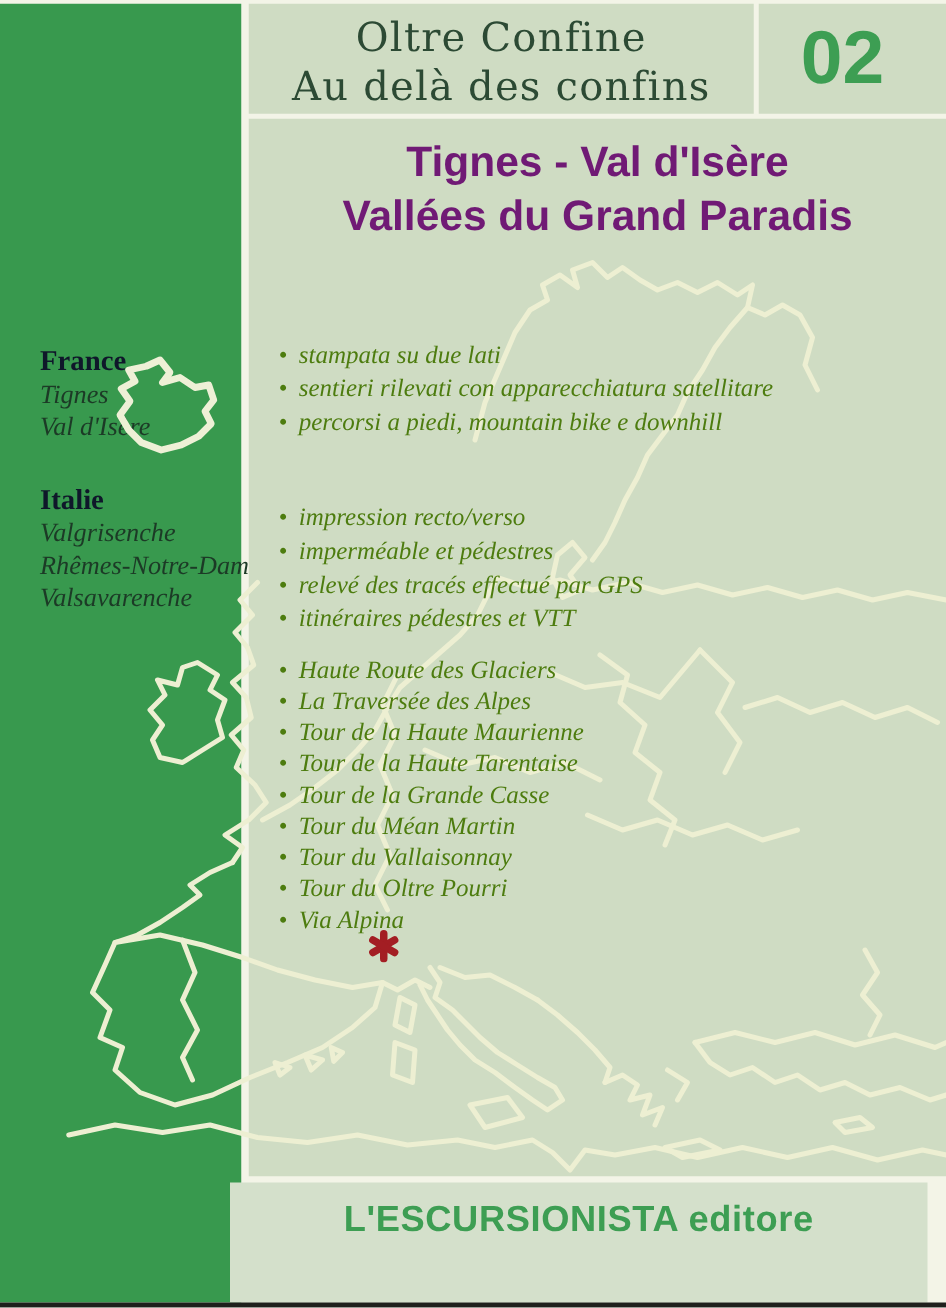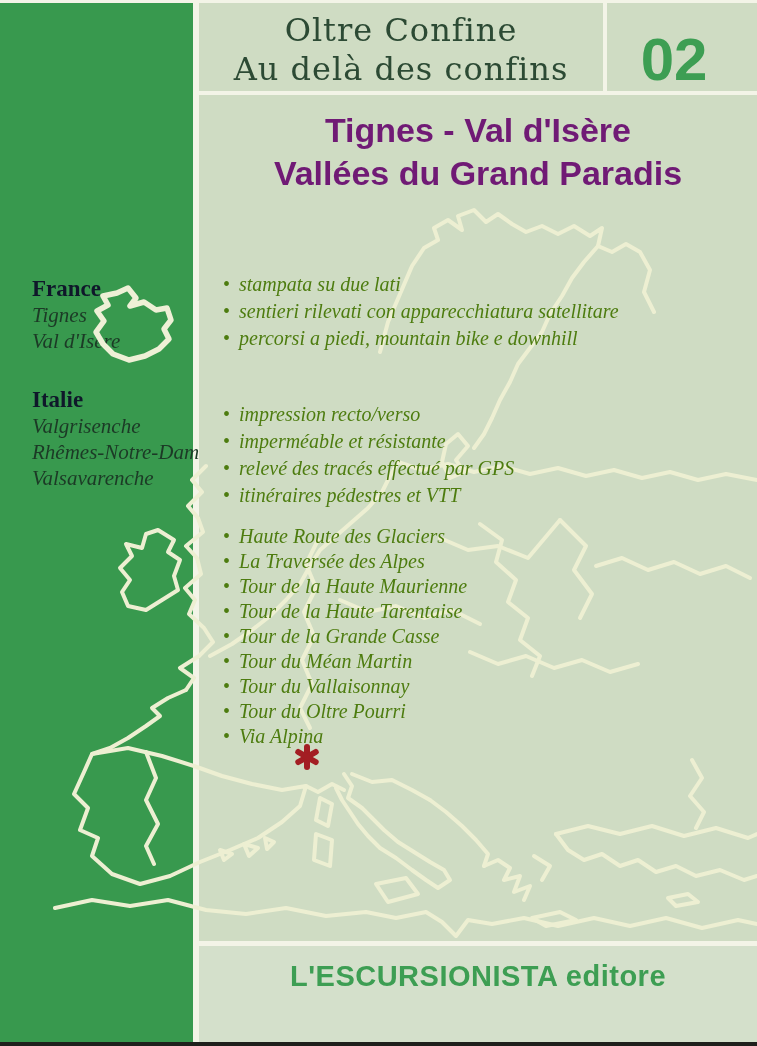--- a/index.html
+++ b/index.html
@@ -6,39 +6,39 @@
   .page{
     position:relative;width:757px;height:1046px;
     background:#f3f4e7;overflow:hidden;
     font-family:"Liberation Sans",sans-serif;
   }
   
   .sidebar{position:absolute;left:0;top:3px;width:193px;height:1039px;background:#38994e;}
   .header-left{position:absolute;left:199px;top:3px;width:404px;height:88px;background:#cfdcc3;}
   .header-right{position:absolute;left:607px;top:3px;width:150px;height:88px;background:#cfdcc3;}
   .main-bg{position:absolute;left:199px;top:95px;width:558px;height:846px;background:#cfdcc3;}
-  .footer{position:absolute;left:199px;top:946px;width:558px;height:96px;background:#d4e0cb;}
+  .footer{position:absolute;left:184px;top:946px;width:558px;height:96px;background:#d4e0cb;}
   .bottom-strip{position:absolute;left:0;top:1042px;width:757px;height:4px;background:#1f201c;}
   
   .map-svg{position:absolute;left:0;top:0;width:757px;height:1046px;
     clip-path:inset(95px 0px 105px 0px);pointer-events:none;}
   .map-svg path{fill:none;stroke:#edefd2;stroke-width:4;stroke-linejoin:round;stroke-linecap:round;}
   .blob-svg{position:absolute;left:0;top:0;width:757px;height:1046px;pointer-events:none;}
   .blob-svg path{fill:none;stroke:#eef0d6;stroke-width:5.5;stroke-linejoin:round;stroke-linecap:round;}
   
   .sb-text{position:absolute;left:32px;top:272px;white-space:nowrap;}
   .sb-label{font-family:"Liberation Serif",serif;font-weight:bold;font-size:23px;line-height:27px;color:#0f172a;}
   .sb-gap{margin-top:32px;}
   .sb-place{font-family:"Liberation Serif",serif;font-style:italic;font-size:21px;line-height:26px;color:#1c3a26;}
   
   .script-block{padding-top:8px;text-align:center;}
   .script-line{font-family:"DejaVu Serif",serif;font-size:32px;line-height:39px;
     color:#2c4a34;letter-spacing:1px;}
   .vol-num{height:88px;line-height:86px;text-align:center;padding-right:16px;
-    font-weight:bold;font-size:60px;color:#3d9e53;margin-top:14px;}
+    font-weight:bold;font-size:60px;color:#3d9e53;}
   
   .main-content{position:absolute;left:199px;top:95px;width:558px;height:846px;}
   .cover-title{position:absolute;left:0;top:14px;width:100%;text-align:center;
     font-weight:bold;font-size:34px;line-height:43px;color:#701a75;}
   .blist{position:absolute;left:24px;right:0;margin:0;padding:0;list-style:none;}
   .blist li{font-family:"Liberation Serif",serif;font-style:italic;font-size:20px;
     line-height:27px;color:#4d7c0f;white-space:nowrap;}
   .blist li::before{content:"\2022";margin-right:9px;font-style:normal;}
   .list1{top:176px;}
   .list2{top:306px;}
@@ -155,21 +155,21 @@
     <ul class="blist list1">
 
     <li>stampata su due lati</li>
         <li>sentieri rilevati con apparecchiatura satellitare</li>
         <li>percorsi a piedi, mountain bike e downhill</li>
       </ul>
 
     <ul class="blist list2">
 
     <li>impression recto/verso</li>
-        <li>imperméable et résistante</li>
+        <li>imperméable et pédestres</li>
         <li>relevé des tracés effectué par GPS</li>
         <li>itinéraires pédestres et VTT</li>
       </ul>
 
     <ul class="blist list3">
 
     <li>Haute Route des Glaciers</li>
         <li>La Traversée des Alpes</li>
         <li>Tour de la Haute Maurienne</li>
         <li>Tour de la Haute Tarentaise</li>

